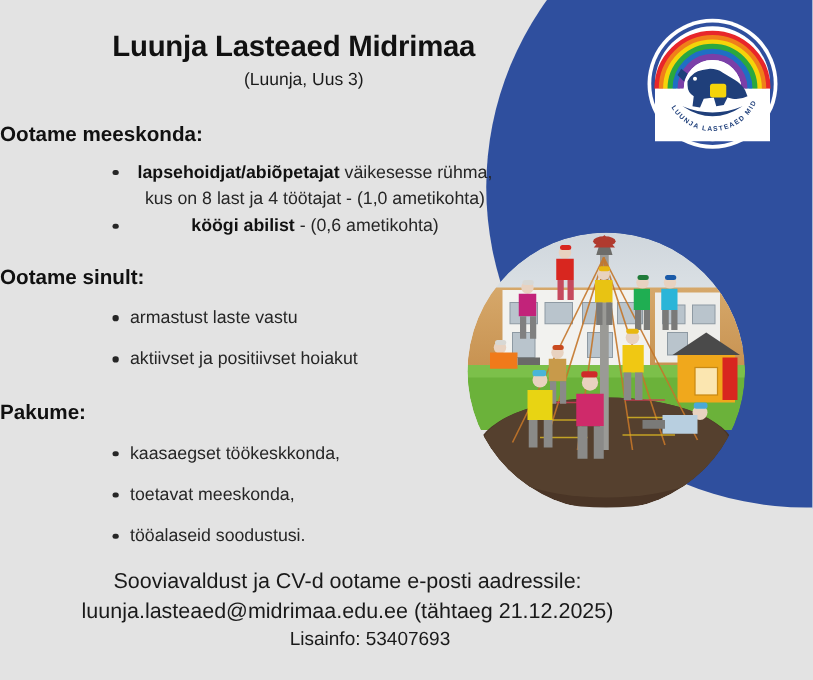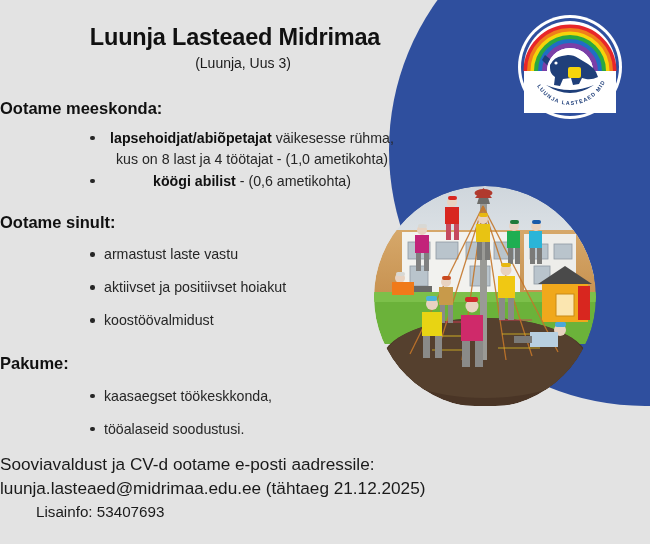--- a/index.html
+++ b/index.html
@@ -121,21 +121,21 @@
   #section-offer     { margin-top: 22px; }
   #section-expect .sec-list li,
   #section-offer  .sec-list li { margin-bottom: 0px; margin-top: 12px; }
 
   
   .footer {
     position: absolute;
     left: 0;
     top: 452px;
     width: 556px;
-    text-align: left;
+    text-align: center;
   }
   .footer-line {
     font-size: 17.2px;
     line-height: 1.42;
     color: #1a1a1a;
     margin: 0;
     white-space: nowrap;
   }
   .footer-line.small {
     font-size: 15.2px;
@@ -326,28 +326,28 @@
         <li><b>lapsehoidjat/abiõpetajat</b><span> väikesesse rühma, kus on 8 last ja 4 töötajat - (1,0 ametikohta)</span></li>
         <li><b>köögi abilist</b><span> - (0,6 ametikohta)</span></li>
       </ul>
     </div>
 
     <div class="section" id="section-expect">
       <div class="sec-heading">Ootame sinult:</div>
       <ul class="sec-list">
         <li><span>armastust laste vastu</span></li>
         <li><span>aktiivset ja positiivset hoiakut</span></li>
-        <li><span>koostöövalmidust</span></li>
       </ul>
     </div>
 
     <div class="section" id="section-offer">
       <div class="sec-heading">Pakume:</div>
       <ul class="sec-list">
         <li><span>kaasaegset töökeskkonda,</span></li>
+        <li><span>toetavat meeskonda,</span></li>
         <li><span>tööalaseid soodustusi.</span></li>
       </ul>
     </div>
 
   </div>
 
   <div class="footer">
     <div class="footer-line">Sooviavaldust ja CV-d ootame e-posti aadressile:</div>
     <div class="footer-line">luunja.lasteaed@midrimaa.edu.ee (tähtaeg 21.12.2025)</div>
     <div class="footer-line small">Lisainfo: 53407693</div>

